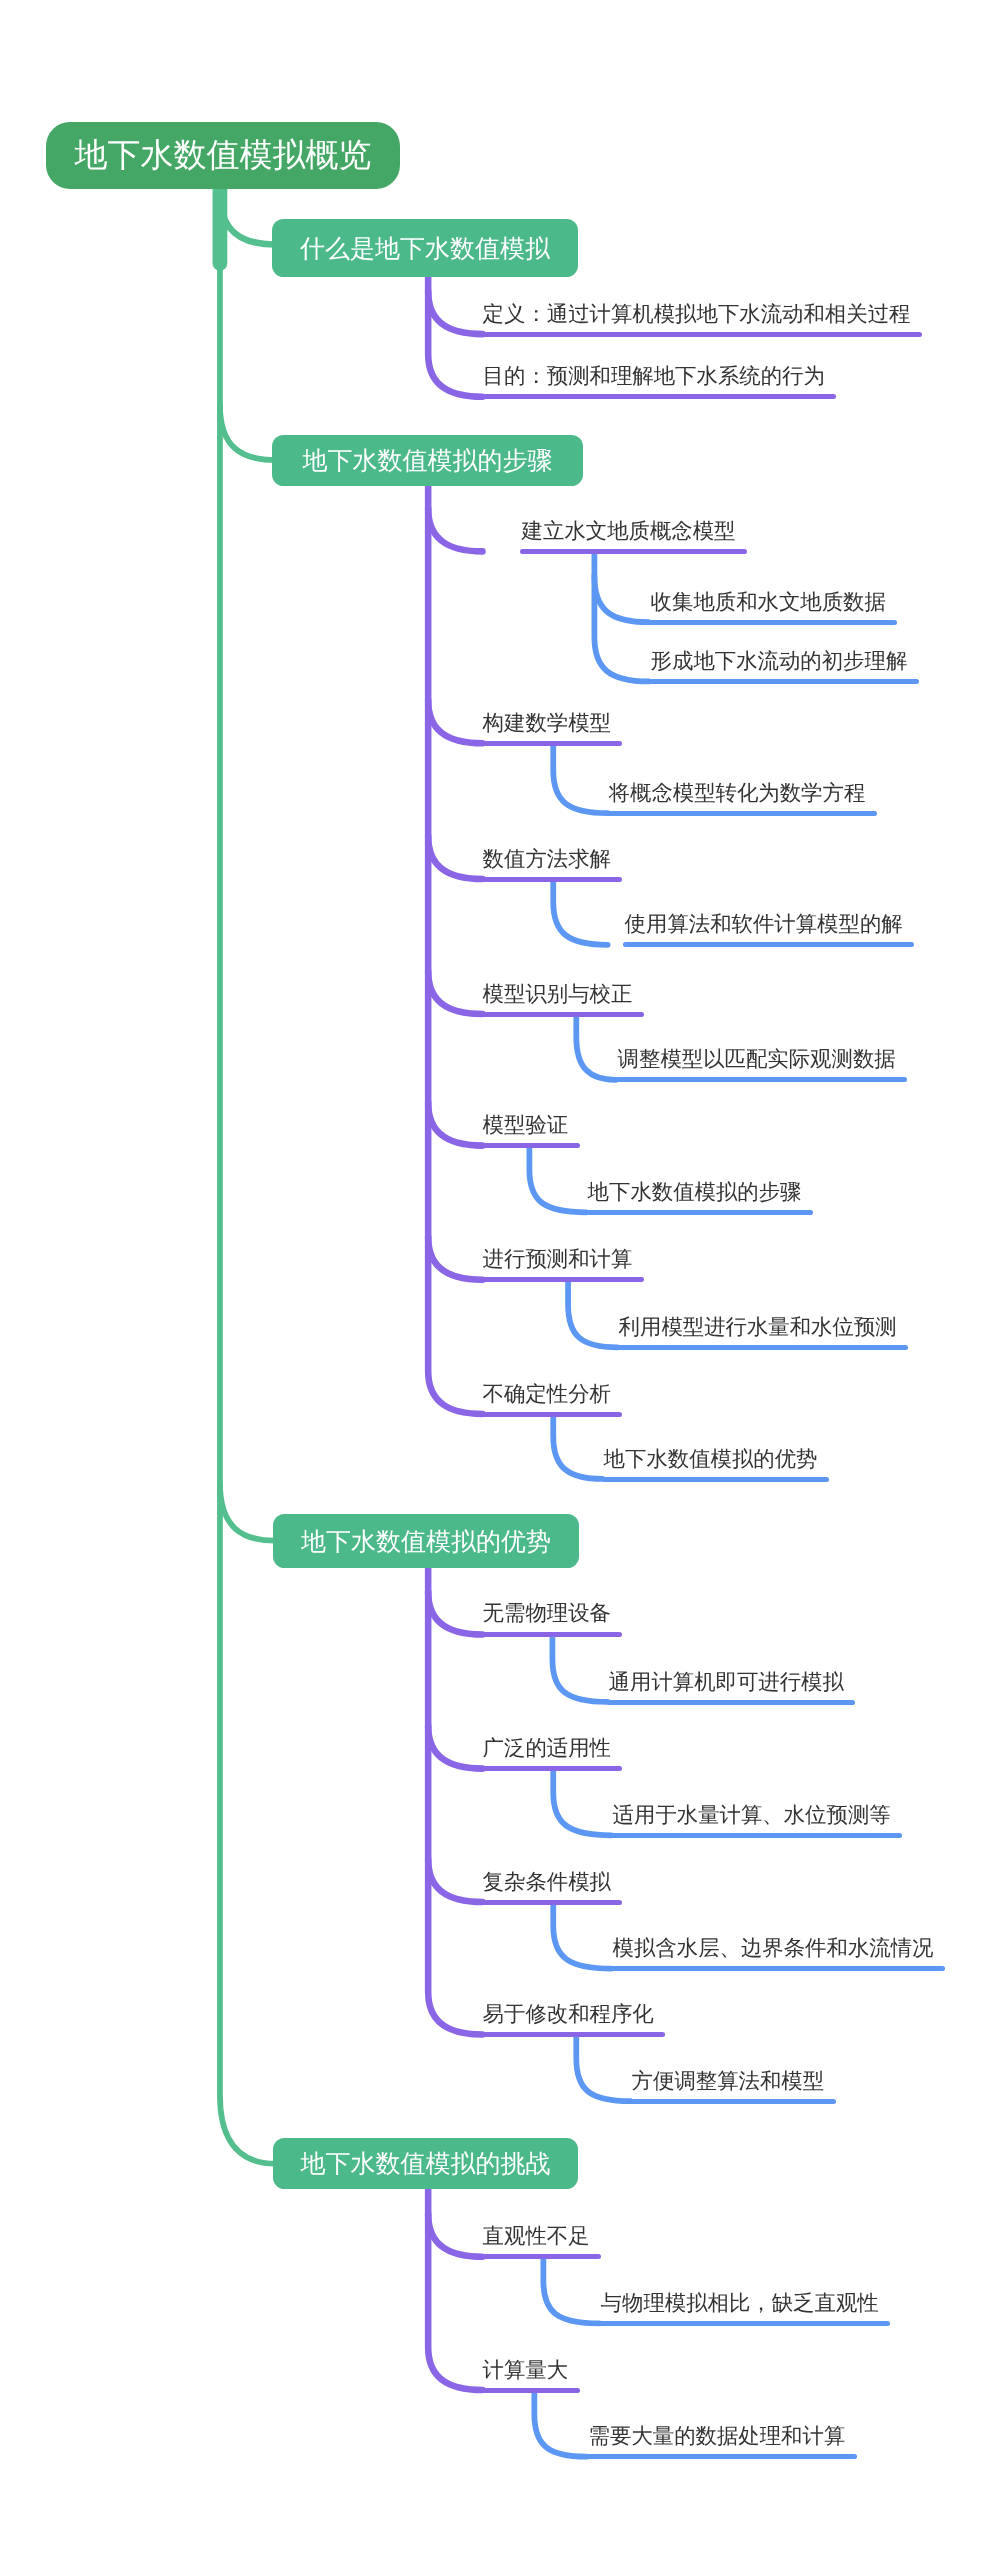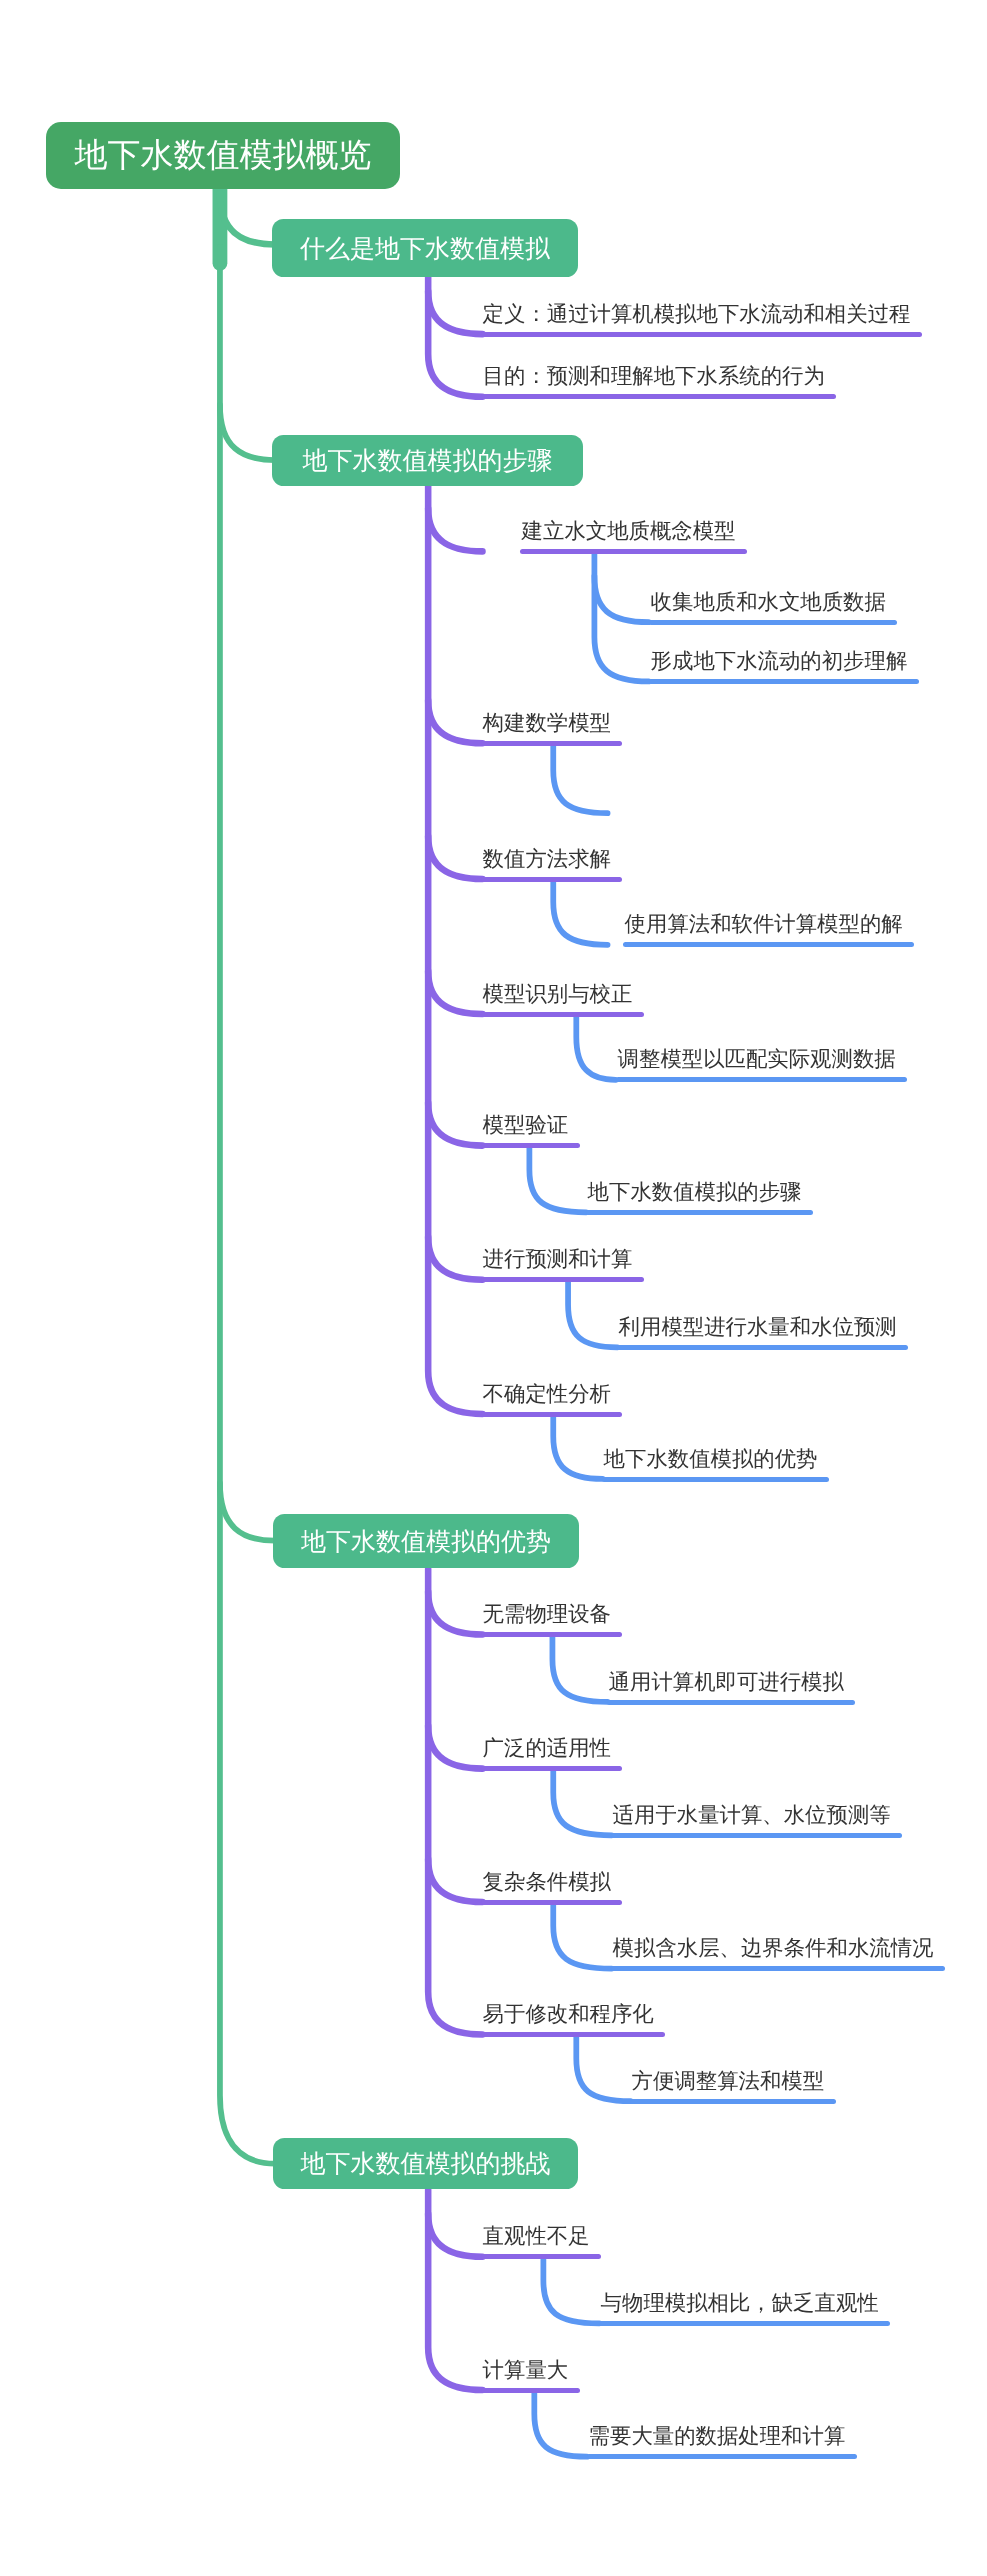--- a/index.html
+++ b/index.html
@@ -19,21 +19,21 @@
   .g-green path{stroke:var(--green-line);stroke-linecap:round;}
   .g-purple path{stroke:var(--purple);stroke-linecap:round;}
   .g-blue path{stroke:var(--blue);stroke-linecap:round;}
 
   .box{
     position:absolute;display:flex;align-items:center;justify-content:center;
     color:#fff;white-space:nowrap;box-sizing:border-box;cursor:default;
   }
   .root-box{
     left:46px;top:122px;width:354px;height:67px;
-    background:var(--root-fill);border-radius:15px;font-size:33px;
+    background:var(--root-fill);border-radius:24px;font-size:33px;
   }
   .branch-box{
     background:var(--branch-fill);border-radius:11.5px;font-size:25px;
   }
   #b1{left:272px;top:219px;width:306px;height:58px;}
   #b2{left:272px;top:435px;width:311px;height:51px;}
   #b3{left:273px;top:1514px;width:306px;height:54px;}
   #b4{left:273px;top:2138px;width:305px;height:51px;}
 
   .topic{
@@ -101,32 +101,33 @@
   <div id="b3" class="box branch-box">地下水数值模拟的优势</div>
   <div id="b4" class="box branch-box">地下水数值模拟的挑战</div>
 
   <div class="topic lv2" style="left:481px;top:299px;">定义：通过计算机模拟地下水流动和相关过程</div>
   <div class="topic lv2" style="left:481px;top:361px;">目的：预测和理解地下水系统的行为</div>
 
   <div class="topic lv2" style="left:481px;top:516px;margin-left:39px;">建立水文地质概念模型</div>
   <div class="topic lv3" style="left:649px;top:587px;">收集地质和水文地质数据</div>
   <div class="topic lv3" style="left:649px;top:646px;">形成地下水流动的初步理解</div>
   <div class="topic lv2" style="left:481px;top:708px;">构建数学模型</div>
+  <div class="topic lv3" style="left:607px;top:778px;">将概念模型转化为数学方程</div>
   <div class="topic lv2" style="left:481px;top:844px;">数值方法求解</div>
   <div class="topic lv3" style="left:607px;top:909px;margin-left:16px;">使用算法和软件计算模型的解</div>
   <div class="topic lv2" style="left:481px;top:979px;">模型识别与校正</div>
   <div class="topic lv3" style="left:616px;top:1044px;">调整模型以匹配实际观测数据</div>
   <div class="topic lv2" style="left:481px;top:1110px;">模型验证</div>
   <div class="topic lv3" style="left:586px;top:1177px;">地下水数值模拟的步骤</div>
   <div class="topic lv2" style="left:481px;top:1244px;">进行预测和计算</div>
   <div class="topic lv3" style="left:617px;top:1312px;">利用模型进行水量和水位预测</div>
   <div class="topic lv2" style="left:481px;top:1379px;">不确定性分析</div>
   <div class="topic lv3" style="left:602px;top:1444px;">地下水数值模拟的优势</div>
 
-  <div class="topic lv2" style="left:481px;top:1599px;">无需物理设备</div>
+  <div class="topic lv2" style="left:481px;top:1599px;font-family:Liberation Mono, monospace;">无需物理设备</div>
   <div class="topic lv3" style="left:607px;top:1667px;">通用计算机即可进行模拟</div>
   <div class="topic lv2" style="left:481px;top:1733px;">广泛的适用性</div>
   <div class="topic lv3" style="left:611px;top:1800px;">适用于水量计算、水位预测等</div>
   <div class="topic lv2" style="left:481px;top:1867px;">复杂条件模拟</div>
   <div class="topic lv3" style="left:611px;top:1933px;">模拟含水层、边界条件和水流情况</div>
   <div class="topic lv2" style="left:481px;top:1999px;">易于修改和程序化</div>
   <div class="topic lv3" style="left:630px;top:2066px;">方便调整算法和模型</div>
 
   <div class="topic lv2" style="left:481px;top:2221px;">直观性不足</div>
   <div class="topic lv3" style="left:599px;top:2288px;">与物理模拟相比，缺乏直观性</div>

